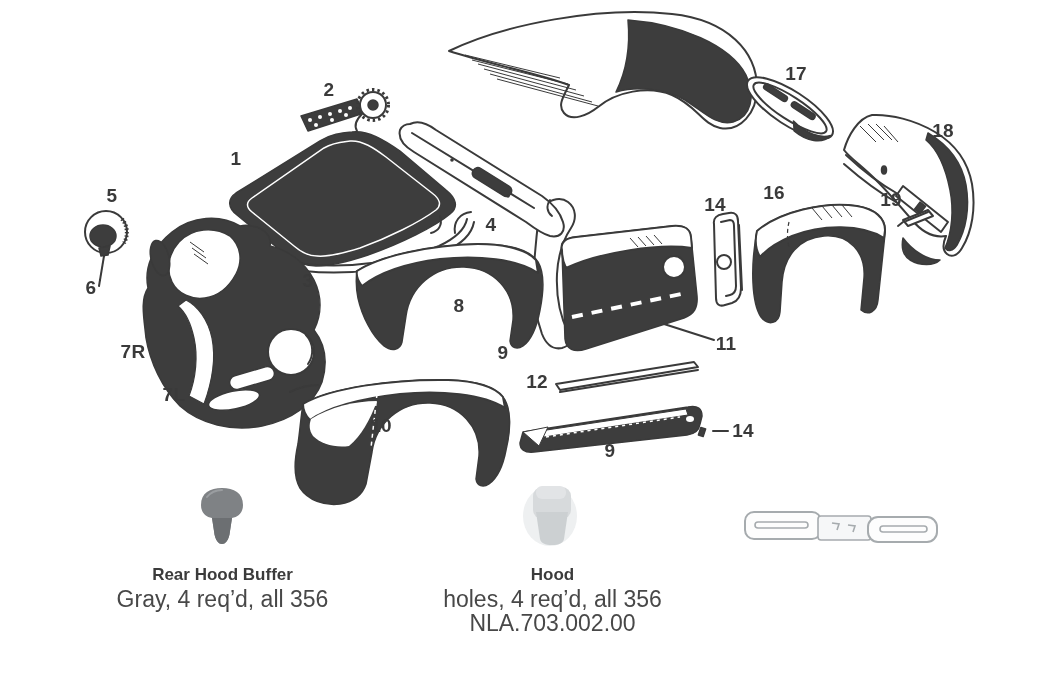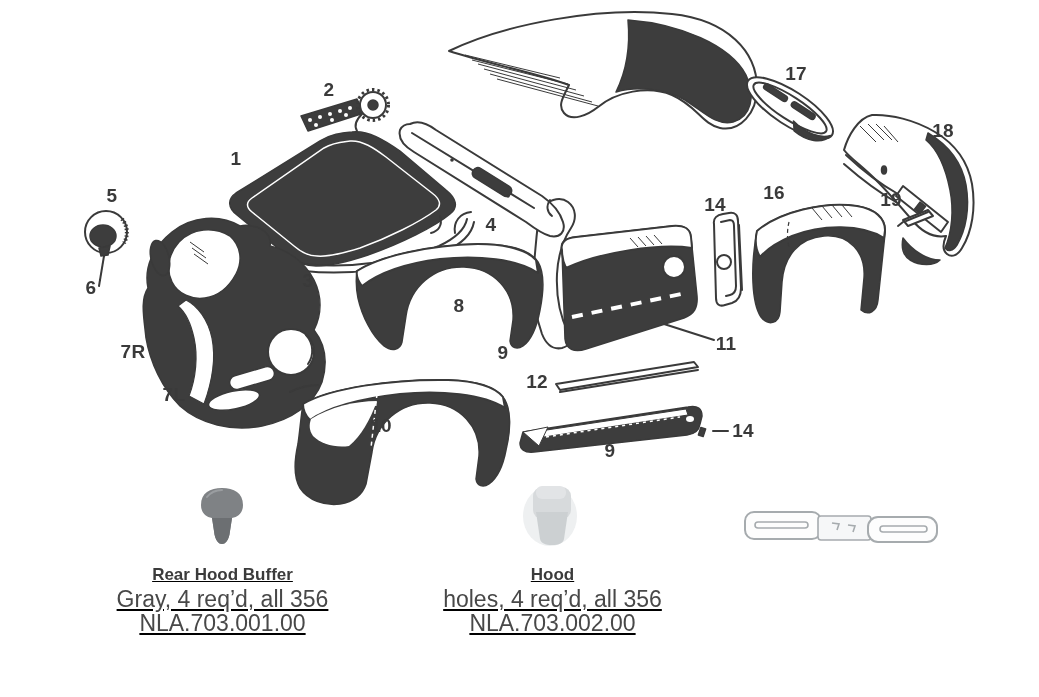--- a/index.html
+++ b/index.html
@@ -6,21 +6,21 @@
   body{width:1039px;height:697px;overflow:hidden;}
   .stage{position:relative;width:1039px;height:697px;font-family:"Liberation Sans",sans-serif;background:#ffffff;}
   .art{position:absolute;left:0;top:0;}
   .art .ln{stroke:#3a3a3a;fill:none;stroke-width:2;stroke-linecap:round;stroke-linejoin:round;}
   .art .dk{fill:#3d3d3d;stroke:#3a3a3a;stroke-width:1.5;stroke-linejoin:round;}
   .art .wh{fill:#ffffff;stroke:#3a3a3a;stroke-width:2;stroke-linejoin:round;}
   .art .hatch{stroke:#3a3a3a;stroke-width:1;}
   .part-label{position:absolute;transform:translate(-50%,-50%);font-family:"Liberation Sans",sans-serif;
     font-weight:bold;font-size:19px;color:#3a3a3a;letter-spacing:.3px;white-space:nowrap;}
   .product-img{position:absolute;}
-  .product-card{position:absolute;text-align:center;text-decoration:underline;}
+  .product-card{position:absolute;text-align:center;}
   .product-name{font-weight:bold;font-size:17px;line-height:24px;color:#3b3b3b;}
   .product-line{font-size:23px;line-height:24px;color:#484848;}
 </style>
 </head>
 <body>
 
 <div class="stage">
 
   <svg class="art" width="1039" height="697" viewBox="0 0 1039 697">
 
@@ -271,21 +271,20 @@
     <rect x="128" y="12" width="69" height="25" rx="10" fill="#fdfdfd" stroke="#a6abae" stroke-width="2"></rect>
     <rect x="15" y="17" width="53" height="6" rx="3" fill="none" stroke="#a6abae" stroke-width="1.6"></rect>
     <rect x="140" y="21" width="47" height="6" rx="3" fill="none" stroke="#a6abae" stroke-width="1.6"></rect>
     <path d="M92,18 l7,1 l-2,6" fill="none" stroke="#a6abae" stroke-width="1.6"></path>
     <path d="M108,20 l7,1 l-2,6" fill="none" stroke="#a6abae" stroke-width="1.6"></path>
   </svg>
 
   <div class="product-card" style="left:80px;top:563px;width:285px">
     <div class="product-name">Rear Hood Buffer</div>
     <div class="product-line">Gray, 4 req’d, all 356</div>
-    <div class="product-line">NLA.703.001.00</div>
   </div>
 
   <div class="product-card" style="left:410px;top:563px;width:285px">
     <div class="product-name">Hood</div>
     <div class="product-line">holes, 4 req’d, all 356</div>
     <div class="product-line">NLA.703.002.00</div>
   </div>
 
 
 </div>

